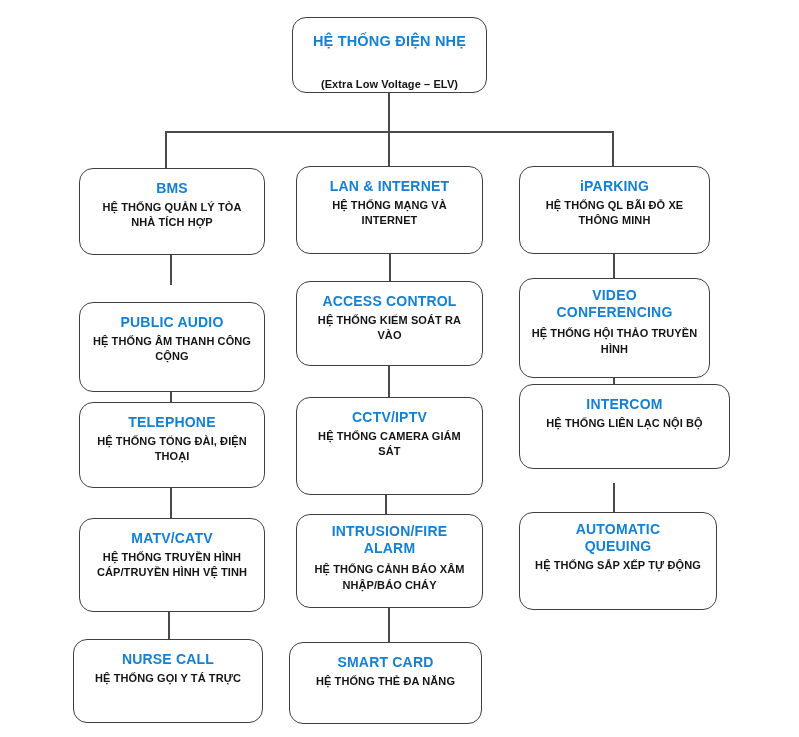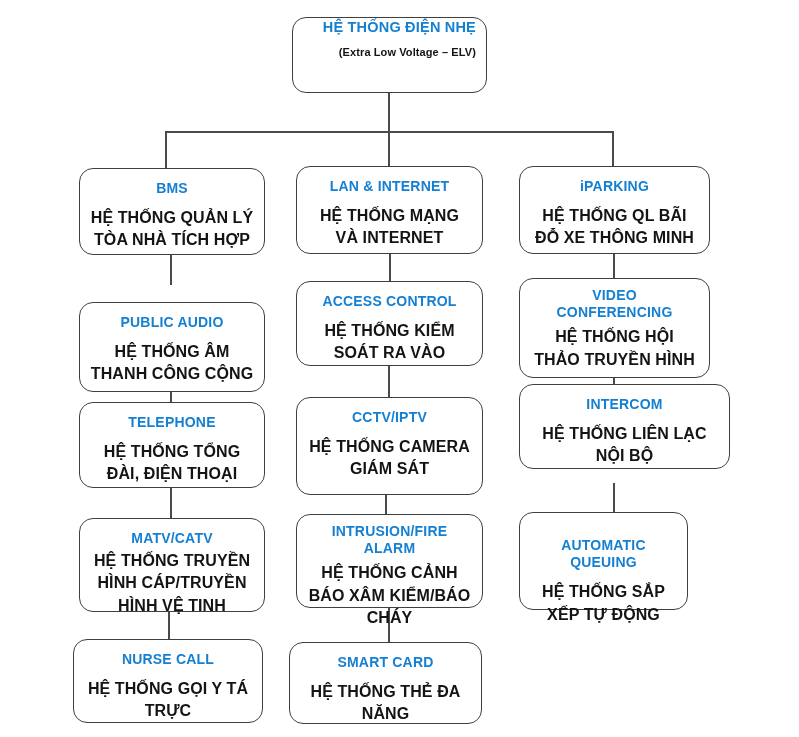--- a/index.html
+++ b/index.html
@@ -11,31 +11,31 @@
   }
   html,body{margin:0;padding:0;background:var(--c-bg);}
   .canvas{
     position:relative;width:799px;height:737px;background:var(--c-bg);
     font-family:"Liberation Sans","DejaVu Sans",sans-serif;overflow:hidden;
   }
   .node{
     position:absolute;box-sizing:border-box;
     border:1.5px solid var(--c-border);border-radius:14px;background:var(--c-bg);
     display:flex;flex-direction:column;align-items:center;
-    padding:11px 10px 6px;gap:10px;text-align:center;
+    padding:11px 10px 6px;gap:3px;text-align:center;
   }
   .node .title{
     font-size:14px;font-weight:bold;color:var(--c-title);
     line-height:1.22;letter-spacing:.2px;
   }
   .node .subtitle{
-    font-size:16px;font-weight:bold;color:var(--c-body);
+    font-size:11px;font-weight:bold;color:var(--c-body);
     line-height:1.4;letter-spacing:.1px;max-width:168px;
   }
-  .node.root{padding-top:1px;gap:8px;align-items:flex-end;}
+  .node.root{padding-top:15px;gap:26px;}
   .node.root .title{font-size:14.5px;}
   .node.root .subtitle{font-size:11px;}
   .t-narrow{max-width:135px;}
   .t-narrow2{max-width:125px;}
   .line{position:absolute;background:var(--c-line);}
   .line.v{width:1.5px;}
   .line.h{height:1.5px;}
 </style>
 </head>
 <body>
@@ -105,23 +105,23 @@
     <span class="title">INTERCOM</span>
     <span class="subtitle">HỆ THỐNG LIÊN LẠC NỘI BỘ</span>
   </div>
 
   <div class="node" style="left:79px;top:518px;width:186px;height:94px;gap:3px;">
     <span class="title">MATV/CATV</span>
     <span class="subtitle">HỆ THỐNG TRUYỀN HÌNH CÁP/TRUYỀN HÌNH VỆ TINH</span>
   </div>
   <div class="node" style="left:296px;top:514px;width:187px;height:94px;padding-top:8px;gap:5px;">
     <span class="title t-narrow">INTRUSION/FIRE ALARM</span>
-    <span class="subtitle">HỆ THỐNG CẢNH BÁO XÂM KIỂM/BÁO CHÁY</span>
+    <span class="subtitle">HỆ THỐNG CẢNH BÁO XÂM NHẬP/BÁO CHÁY</span>
   </div>
-  <div class="node" style="left:519px;top:512px;width:169px;height:98px;padding-top:24px;">
+  <div class="node" style="left:519px;top:512px;width:198px;height:98px;padding-top:8px;">
     <span class="title t-narrow2">AUTOMATIC QUEUING</span>
     <span class="subtitle">HỆ THỐNG SẮP XẾP TỰ ĐỘNG</span>
   </div>
 
   <div class="node" style="left:73px;top:639px;width:190px;height:84px;">
     <span class="title">NURSE CALL</span>
     <span class="subtitle">HỆ THỐNG GỌI Y TÁ TRỰC</span>
   </div>
   <div class="node" style="left:289px;top:642px;width:193px;height:82px;">
     <span class="title">SMART CARD</span>

